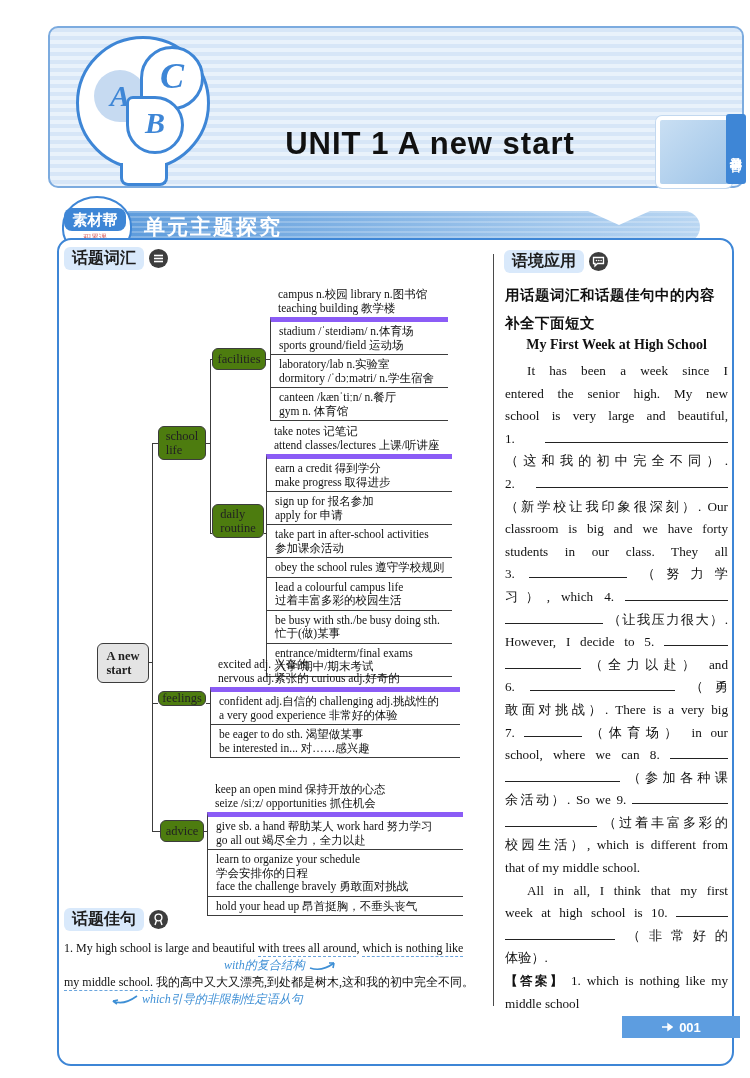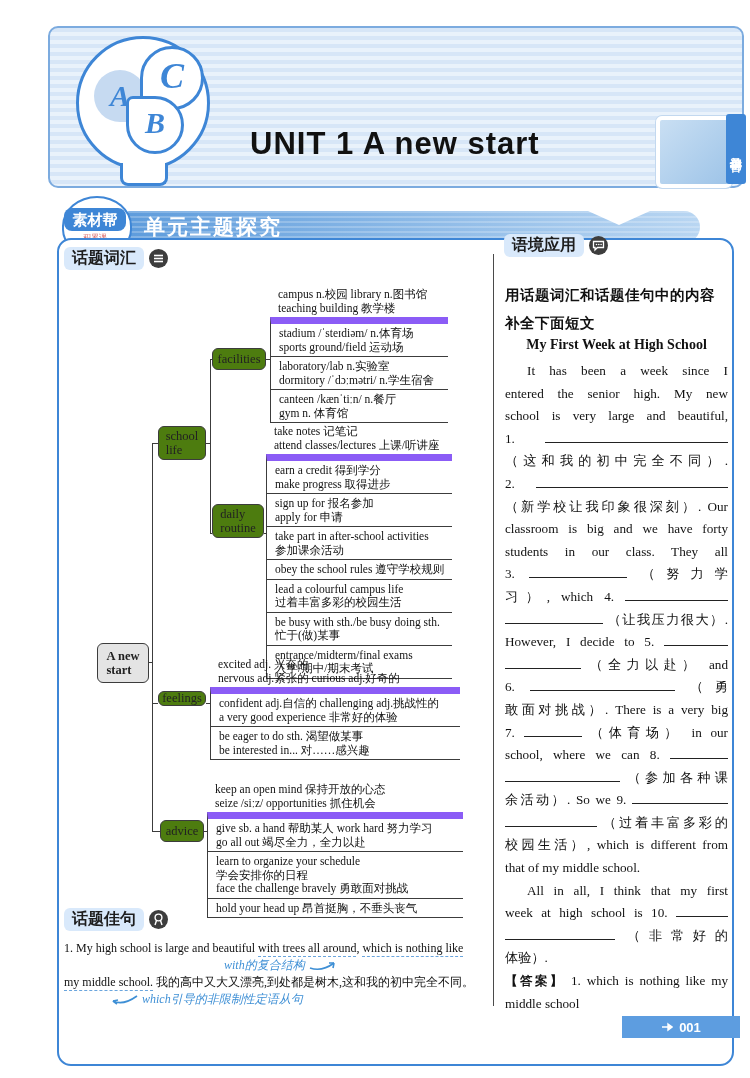--- a/index.html
+++ b/index.html
@@ -3,21 +3,21 @@
 <meta charset="utf-8">
 <style>
   html,body{margin:0;padding:0;background:#ffffff;}
   .page{position:relative;width:750px;height:1078px;background:#fff;overflow:hidden;
         font-family:"Liberation Sans",sans-serif;color:#222;}
 
   
   .header-band{position:absolute;left:48px;top:26px;width:692px;height:158px;
     border:2px solid #7cabdf;border-radius:10px;
     background:repeating-linear-gradient(to bottom,#d7e6f7 0 4px,#e9f2fb 4px 8px);}
-  .unit-title{position:absolute;left:250px;top:126px;width:360px;
+  .unit-title{position:absolute;left:250px;top:126px;width:360px;text-align:center;
     font-family:"Liberation Sans",sans-serif;font-weight:bold;font-size:31px;color:#111;letter-spacing:1px;}
   .bulb-logo{position:absolute;left:62px;top:32px;width:172px;height:150px;}
   .bulb-circle{position:absolute;left:14px;top:4px;width:128px;height:128px;border-radius:50%;
     background:#fff;border:3px solid #3e86d6;}
   .bulb-neck{position:absolute;left:58px;top:131px;width:42px;height:20px;background:#fff;
     border:3px solid #3e86d6;border-radius:0 0 8px 8px;border-top:none;}
   .bub{position:absolute;font-weight:bold;font-style:italic;font-family:"Liberation Serif",serif;}
   .bub-a{left:32px;top:38px;width:52px;height:52px;border-radius:50% 50% 10% 50%;background:#c6daf1;
     color:#3e86d6;font-size:30px;text-align:center;line-height:52px;}
   .bub-c{left:78px;top:14px;width:58px;height:58px;border-radius:50% 50% 50% 12%;background:#fff;
@@ -57,21 +57,21 @@
 
   
   .node{position:absolute;border:1.2px solid #3c3c3c;border-radius:6px;background:#4d7c0f;
     font-family:"Liberation Serif","DejaVu Serif",serif;font-size:12.5px;line-height:14.5px;
     display:flex;align-items:center;justify-content:center;text-align:left;white-space:pre-line;box-sizing:border-box;}
   .node.root{background:#e4e4e4;font-weight:bold;}
   .tline{position:absolute;background:#3c3c3c;}
   .leaf-list{position:absolute;font-family:"Liberation Serif","DejaVu Serif",serif;font-size:11.5px;line-height:12.5px;color:#111;}
   .leaf-free{padding:2px 4px 2px 8px;}
   .leaf-free .leaf{margin:1px 0;}
-  .ruled{border-left:1px solid #3c3c3c;border-top:7px solid #8b5cf6;}
+  .ruled{border-left:1px solid #3c3c3c;border-top:5px solid #8b5cf6;}
   .ruled .group{border-bottom:1px solid #3c3c3c;padding:2px 4px 2px 8px;}
   .ruled .leaf{margin:1px 0;}
 
   
   .sent-block{position:absolute;left:64px;top:940px;width:428px;
     font-family:"Liberation Serif","DejaVu Serif",serif;font-size:12px;line-height:17px;color:#111;text-align:justify;}
   .du{border-bottom:1.5px dashed #6aa5dd;padding-bottom:1px;}
   .note{color:#3e8fd5;font-style:italic;font-size:12px;line-height:15px;font-family:"Liberation Serif",serif;}
   .note svg{vertical-align:middle;}
 
@@ -280,21 +280,21 @@
     <div><span class="du">my middle school.</span><span> 我的高中又大又漂亮,到处都是树木,这和我的初中完全不同。</span></div>
     <div class="note" style="margin:1px 0 0 45px;">
       <svg width="30" height="12" viewBox="0 0 30 12">
           <path d="M28 2 Q14 12 4 7" fill="none" stroke="#3e8fd5" stroke-width="1.6"></path>
           <path d="M4 7 l5 -1 m-5 1 l4 3" stroke="#3e8fd5" stroke-width="1.6" fill="none"></path>
         </svg>
       <span>which引导的非限制性定语从句</span>
     </div>
   </div>
 
-  <div class="mini-head" style="left:504px;top:234px;">
+  <div class="mini-head" style="left:504px;top:250px;">
     <span class="txt">语境应用</span>
     <span class="circ-icon">
       <svg width="19" height="19" viewBox="0 0 19 19">
           <path d="M4.5 5.5 h10 v6 h-6 l-2.5 2.5 v-2.5 h-1.5 z" fill="none" stroke="#fff" stroke-width="1.3"></path>
           <circle cx="7.5" cy="8.5" r=".8" fill="#fff"></circle>
           <circle cx="9.8" cy="8.5" r=".8" fill="#fff"></circle>
           <circle cx="12.1" cy="8.5" r=".8" fill="#fff"></circle>
         </svg>
     </span>
   </div>

